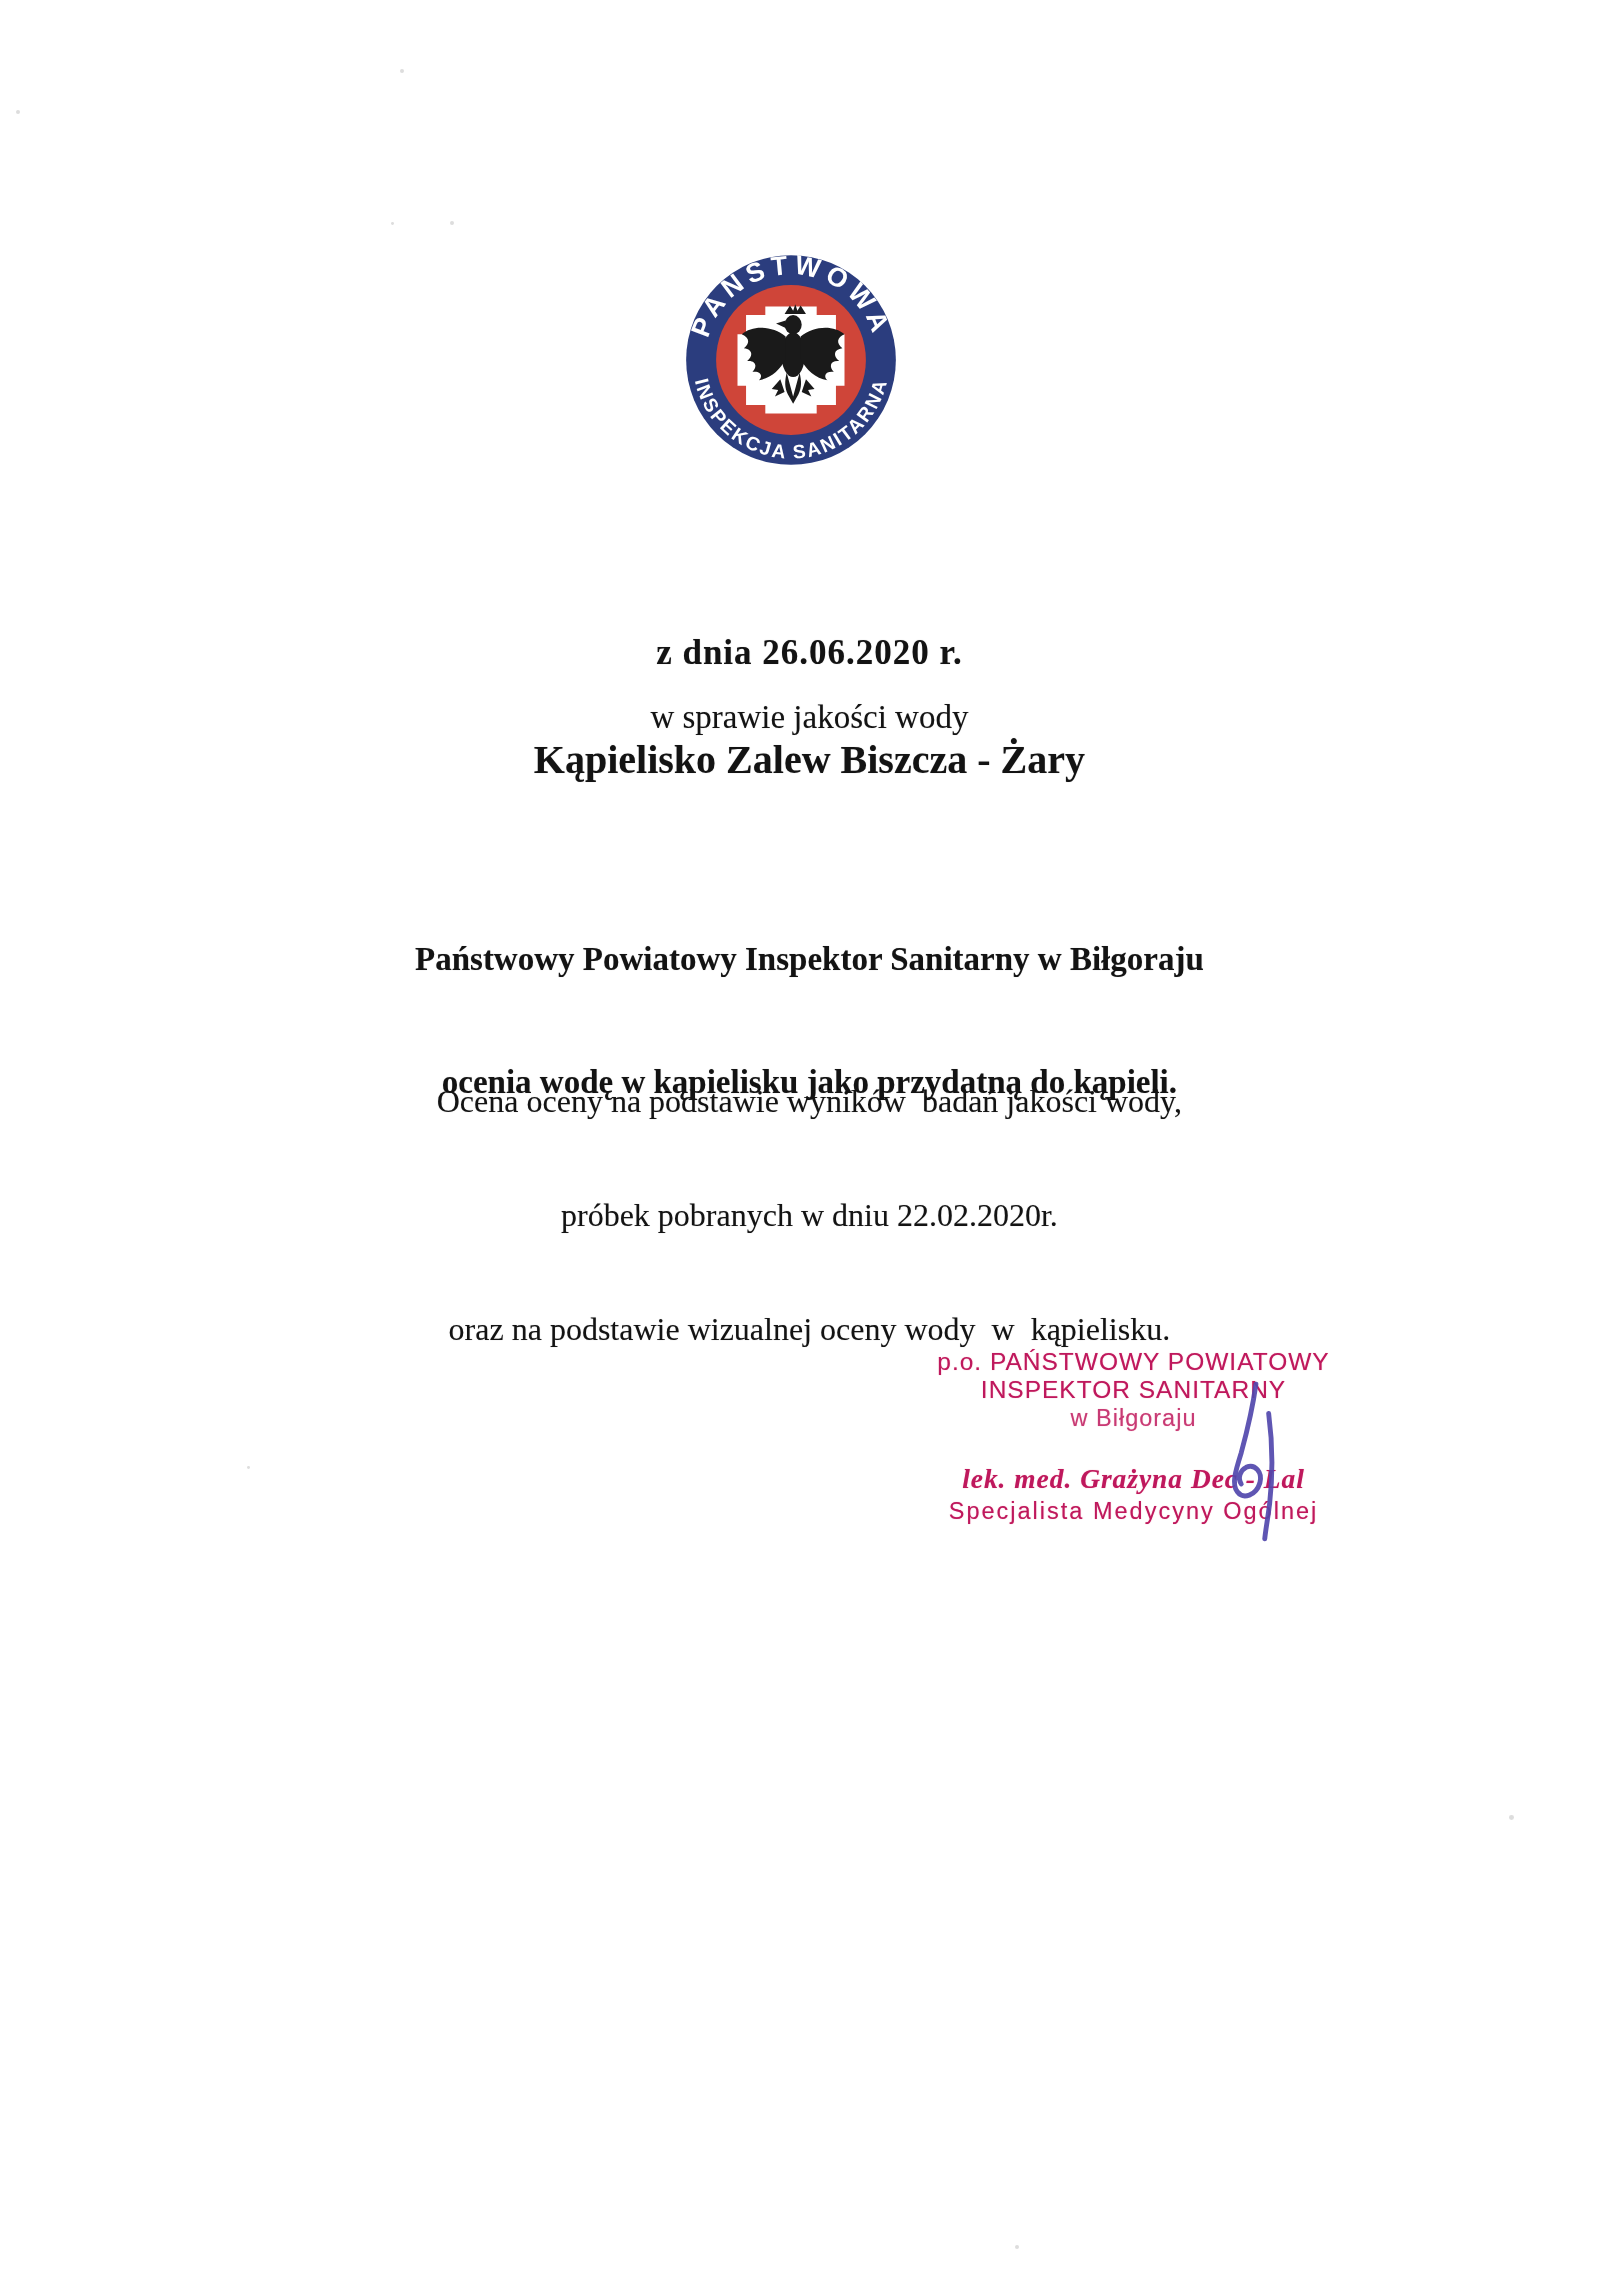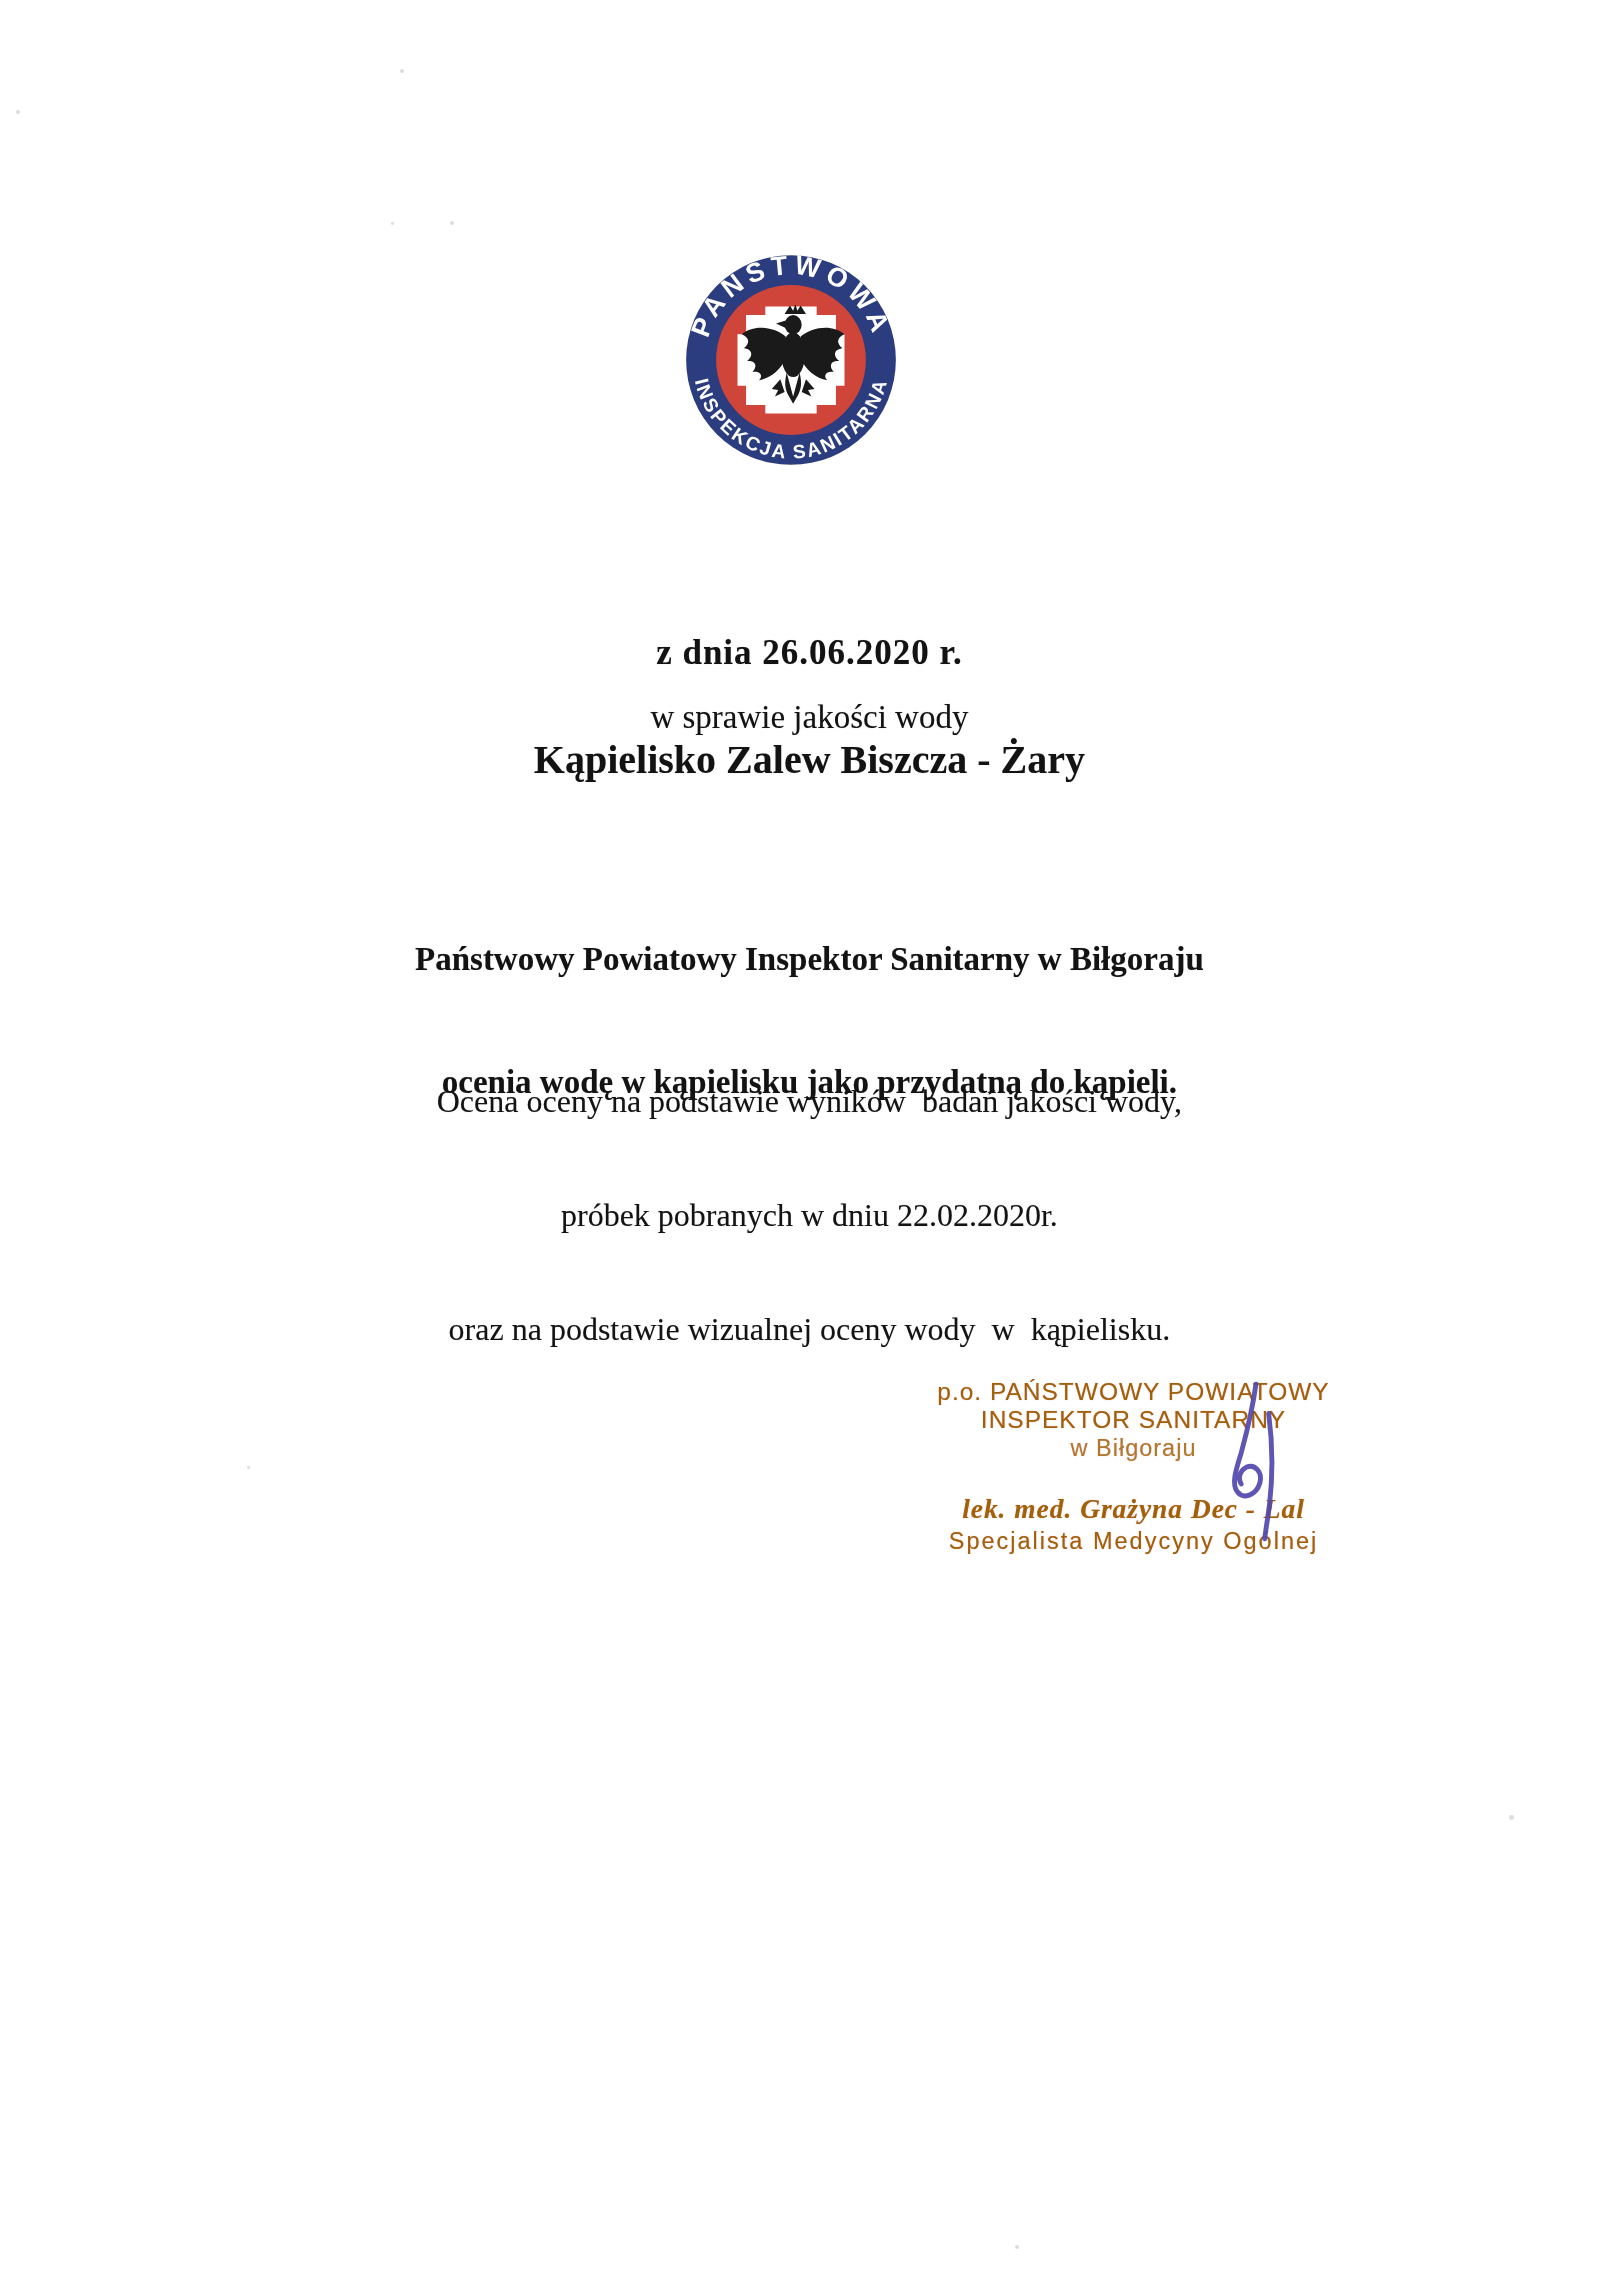--- a/index.html
+++ b/index.html
@@ -14,22 +14,22 @@
   .t{position:absolute;left:5.9px;width:1607px;text-align:center;white-space:pre-wrap;
      text-shadow:0 0 1px rgba(0,0,0,.28);}
   .title{top:576px;font-size:43px;font-weight:bold;letter-spacing:2px;}
   .date{top:633px;font-size:35px;font-weight:bold;letter-spacing:1px;font-family:Liberation Serif, serif;}
   .subject{top:699px;font-size:33px;}
   .subjectName{top:736px;font-size:40px;font-weight:bold;}
   .statement{top:857px;font-size:33px;font-weight:bold;line-height:41px;}
   .basis{top:1006px;font-size:32px;line-height:38px;}
   
   .stamp{
-    position:absolute;left:910px;top:1378px;width:447px;text-align:center;
-    font-family:"Liberation Sans",sans-serif;color:#a16207;
+    position:absolute;left:910px;top:1348px;width:447px;text-align:center;
+    font-family:"Liberation Sans",sans-serif;color:#be185d;
     text-shadow:0 0 1px rgba(232,67,106,.55);
   }
   .stamp .sline{font-size:24.5px;line-height:28px;letter-spacing:1px;}
   .stamp .s3{font-size:23.5px;opacity:.85;}
   .stamp .sName{
     margin-top:32px;font-family:"Liberation Serif",serif;font-style:italic;
     font-weight:bold;font-size:27.4px;letter-spacing:1px;
   }
   .stamp .sTitle{font-size:23.5px;letter-spacing:2px;margin-top:2.9px;}
   

